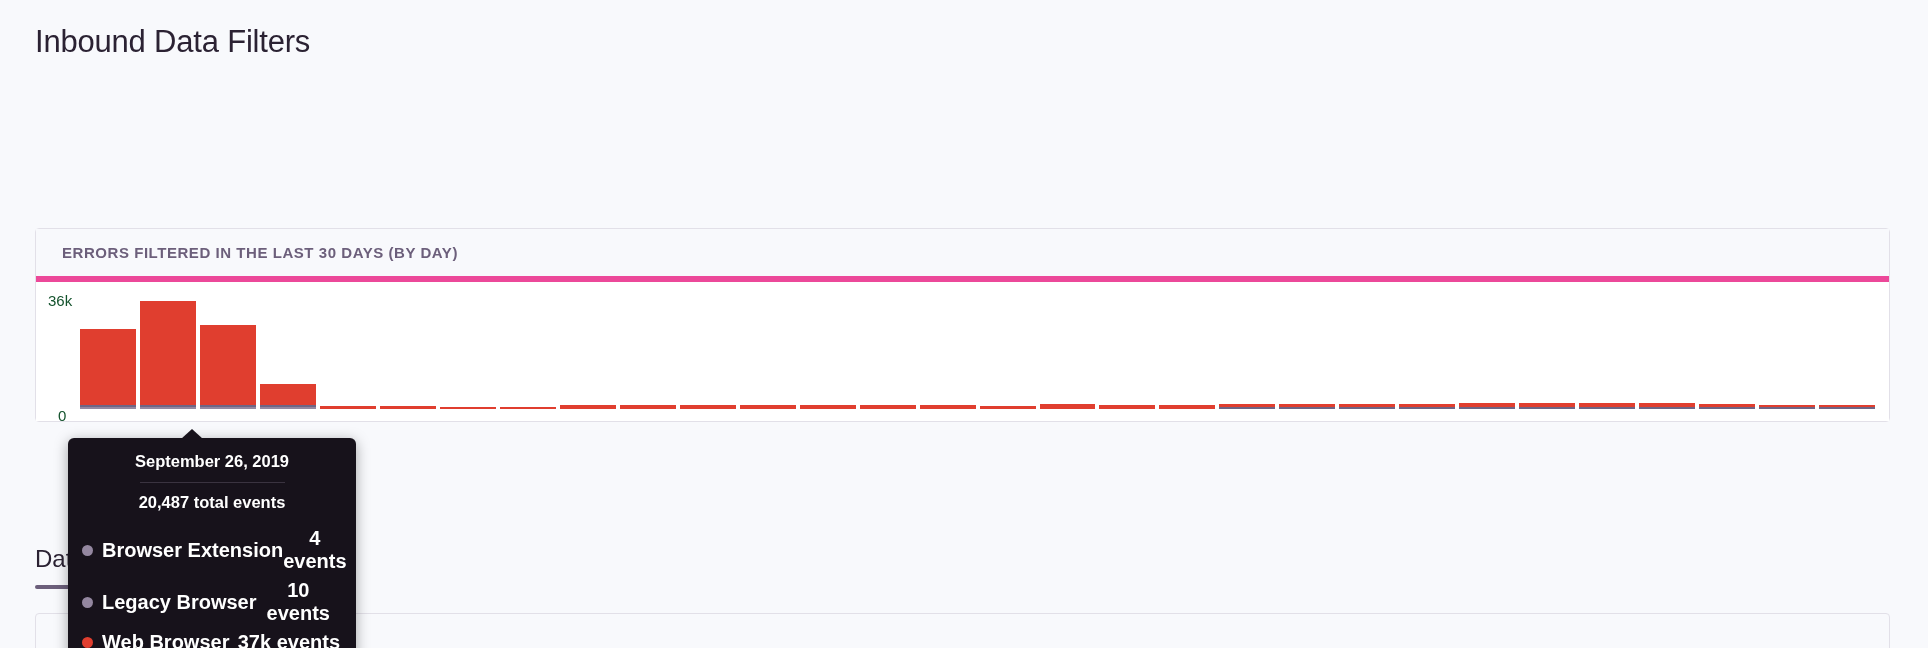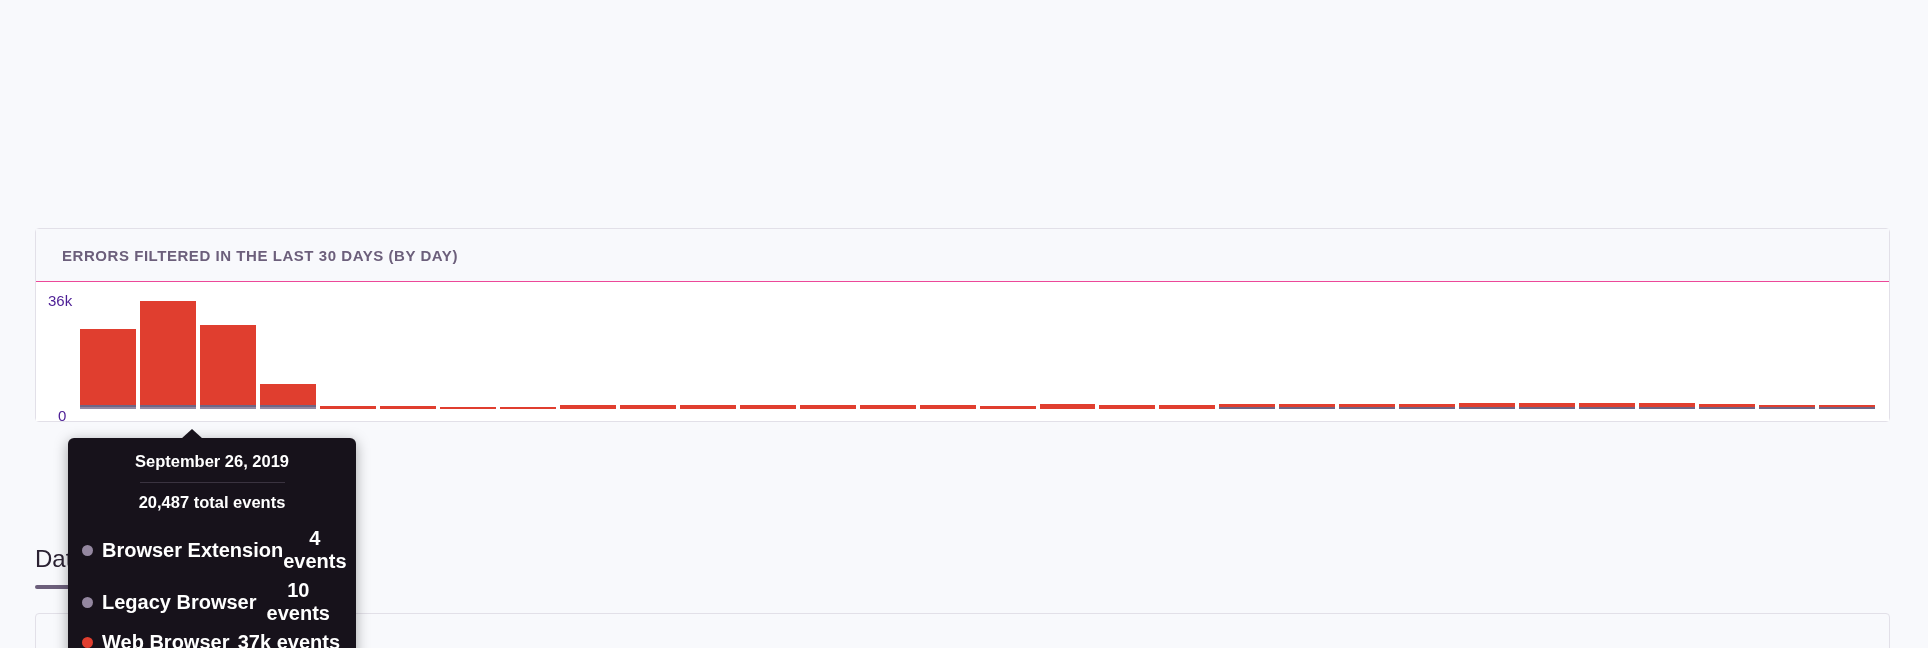--- a/index.html
+++ b/index.html
@@ -28,35 +28,35 @@
   .chart-panel{
     position:absolute;left:35px;top:228px;width:1855px;
     background:#FFFFFF;
     border:1px solid #E2E0E8;
     border-radius:4px;
     box-sizing:border-box;
   }
   .chart-panel-header{
     height:53px;
     background:#F8F9FC;
-    border-bottom:1px solid #ec4899;
+    border-bottom:6px solid #ec4899;
     display:flex;align-items:center;
     padding:0 26px;
     box-sizing:border-box;
   }
   .chart-panel-header-title{
     font-size:15px;font-weight:700;letter-spacing:0.55px;
     color:#6C5F7B;text-transform:uppercase;
   }
   .chart-body{
     position:relative;height:139px;background:#fff;
     box-sizing:border-box;
   }
   .y-label{
-    position:absolute;font-size:15px;color:#4c1d95;font-weight:400;text-align:right;
+    position:absolute;font-size:15px;color:#14532d;font-weight:400;text-align:right;
   }
   .y-label.top{left:12px;top:10px;}
   .y-label.zero{left:22px;bottom:-3px;}
 
   .bars{
     position:absolute;left:44px;right:14px;bottom:12px;top:16px;
     display:flex;align-items:flex-end;gap:4px;
   }
   .bar-col{
     flex:1 1 0;display:flex;flex-direction:column;justify-content:flex-end;
@@ -116,20 +116,21 @@
     position:absolute;left:35px;top:613px;width:1855px;height:46px;
     background:#F8F9FC;border:1px solid #E2E0E8;border-radius:4px;
     box-sizing:border-box;
   }
 </style>
 </head>
 <body>
 
 <div class="page">
 
+  <div class="page-title">Inbound Data Filters</div>
 
 
   <div class="chart-panel">
     <div class="chart-panel-header">
       <span class="chart-panel-header-title">ERRORS FILTERED IN THE LAST 30 DAYS (BY DAY)</span>
     </div>
     <div class="chart-body">
       <span class="y-label top">36k</span>
       <span class="y-label zero">0</span>
       <div class="bars" id="bars">

